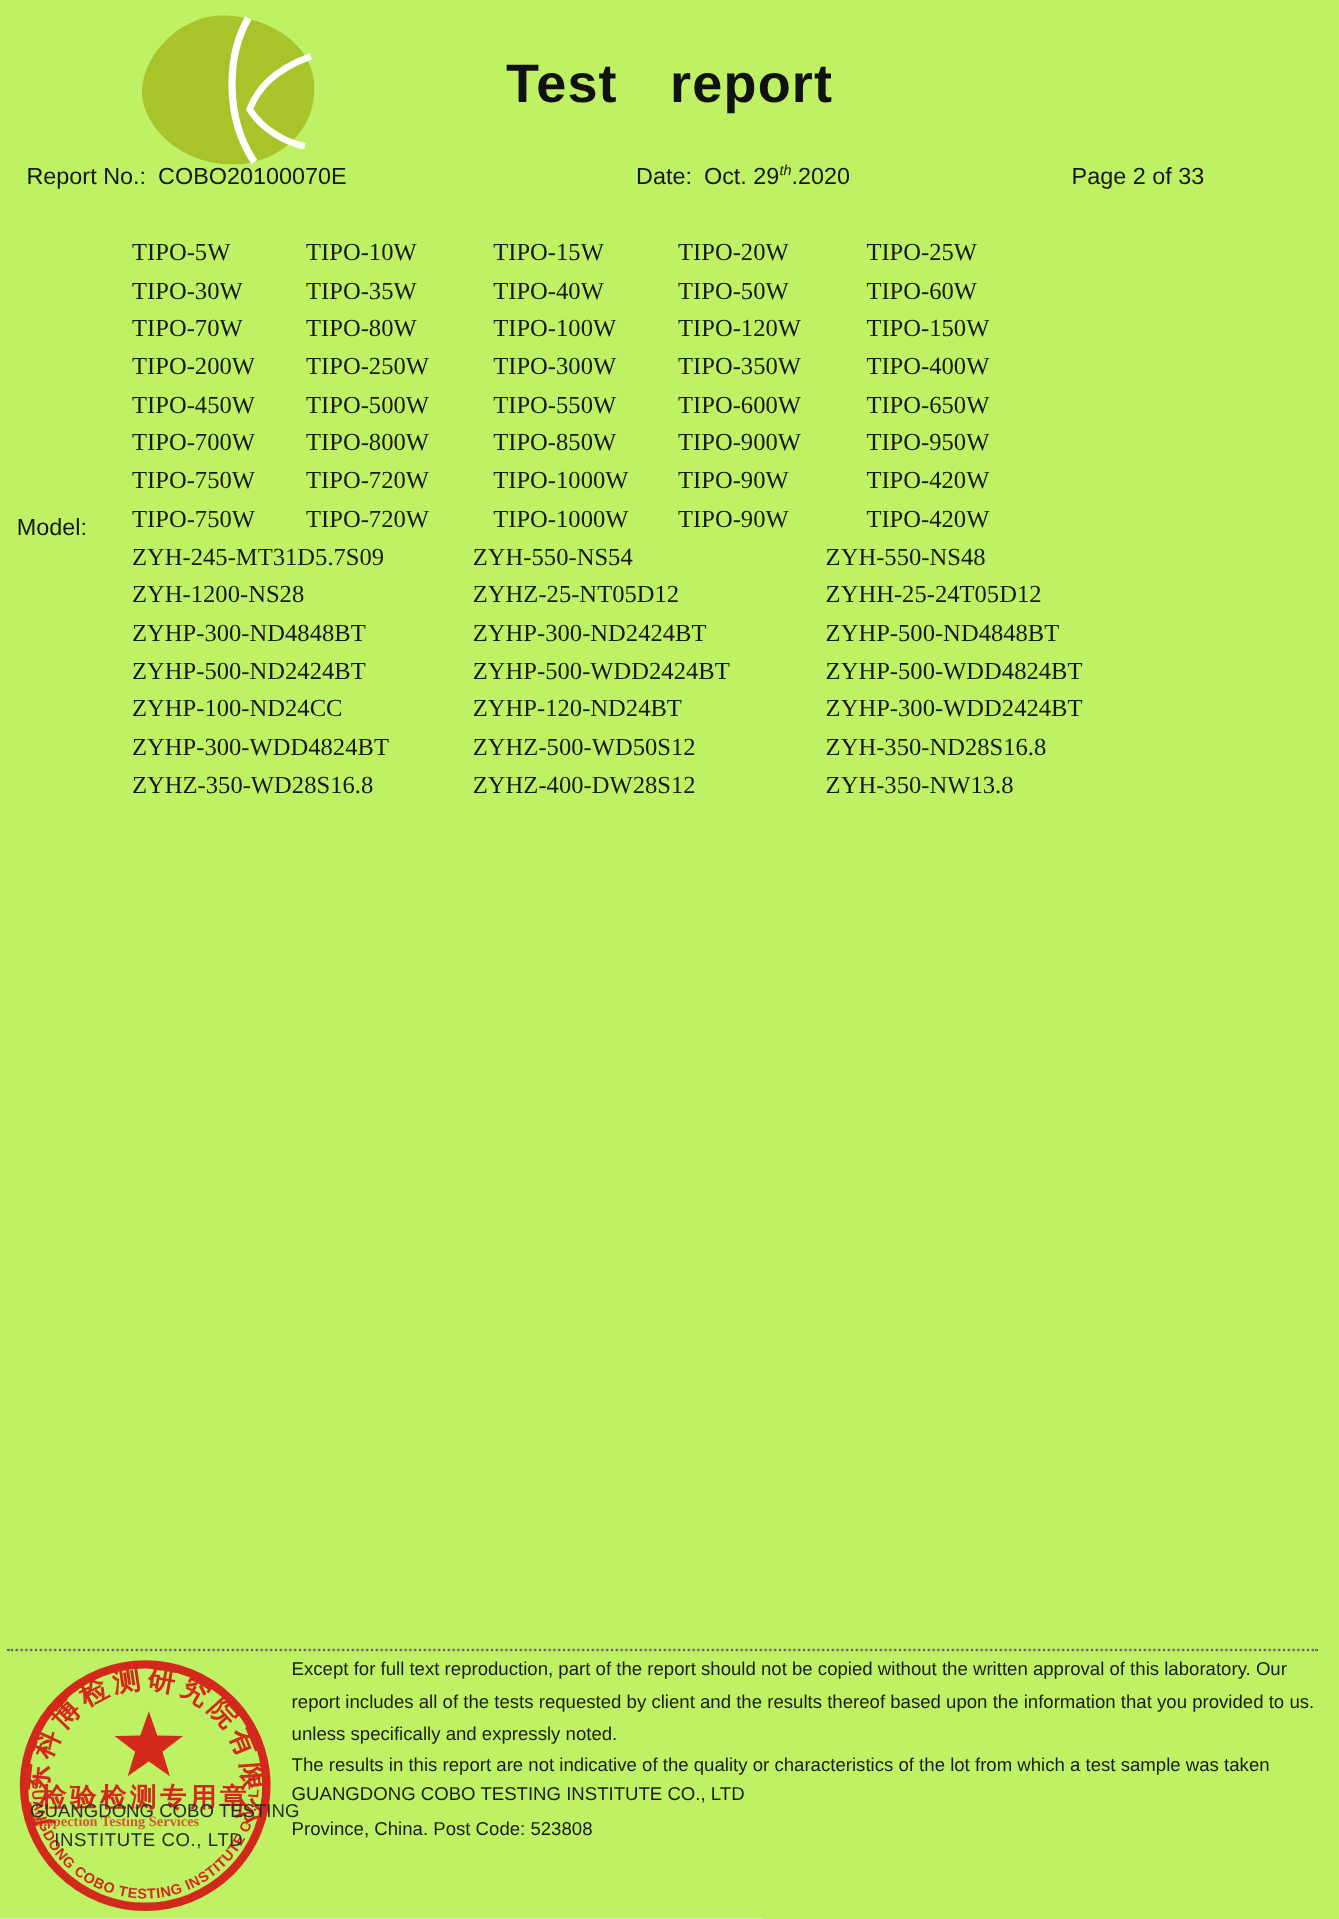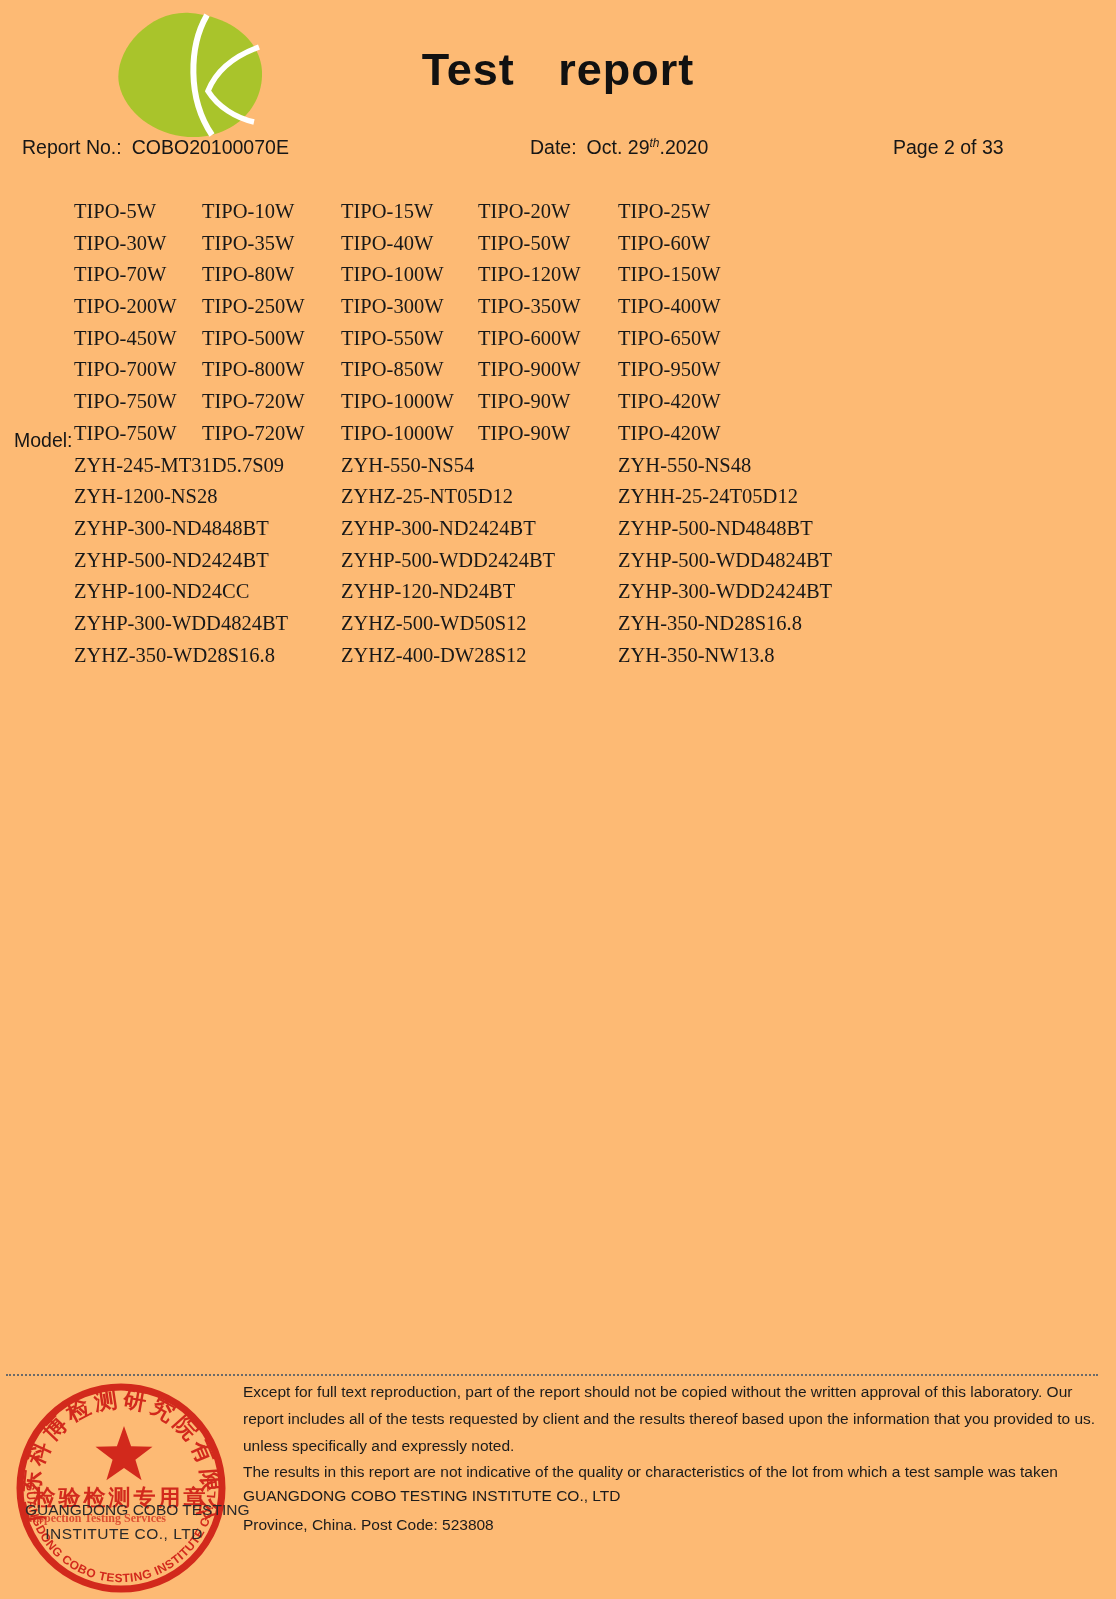--- a/index.html
+++ b/index.html
@@ -1,19 +1,19 @@
 <!DOCTYPE html>
 <html style="--logo-green: #a9c42b; --stamp-red: #d2291c; --text: #1e1e1e;"><head>
 <meta charset="utf-8">
 <style>
   html,body{margin:0;padding:0;background:#ffffff;}
   .page{
     position:relative;
     width:1116px;height:1599px;
-    background:#fdba74;
+    background:#bef264;
     font-family:"Liberation Sans",sans-serif;
     color:var(--text,#1e1e1e);
     overflow:hidden;
   }
   
   .logo{position:absolute;left:112px;top:12px;width:150px;height:125px;}
   .title{
     position:absolute;left:0;right:0;top:44px;
     text-align:center;
     font-size:45px;font-weight:bold;
@@ -30,21 +30,21 @@
   
   .model-label{
     position:absolute;left:14px;top:429px;
     font-size:19.5px;color:#161616;
   }
   .model-wrap{
     position:absolute;left:0;top:196px;width:1116px;
     font-family:"Liberation Serif",serif;
     font-size:20.5px;color:#181818;
   }
-  .m-row{display:grid;height:31.7px;line-height:31.7px;padding-left:74px;white-space:nowrap;}
+  .m-row{display:grid;height:31.7px;line-height:31.7px;padding-left:110px;white-space:nowrap;gap:17px;}
   .tipo-row{grid-template-columns:128px 139px 137px 140px 1fr;}
   .zyh-row{grid-template-columns:267px 277px 1fr;}
   
   .dotted-line{
     position:absolute;left:6px;top:1374px;width:1092px;height:0;
     border-top:2px dotted #6a6a6a;
   }
   .disclaimer{
     position:absolute;left:243px;top:1379px;width:866px;
     font-size:15.5px;line-height:26.8px;color:#1b1b1b;

